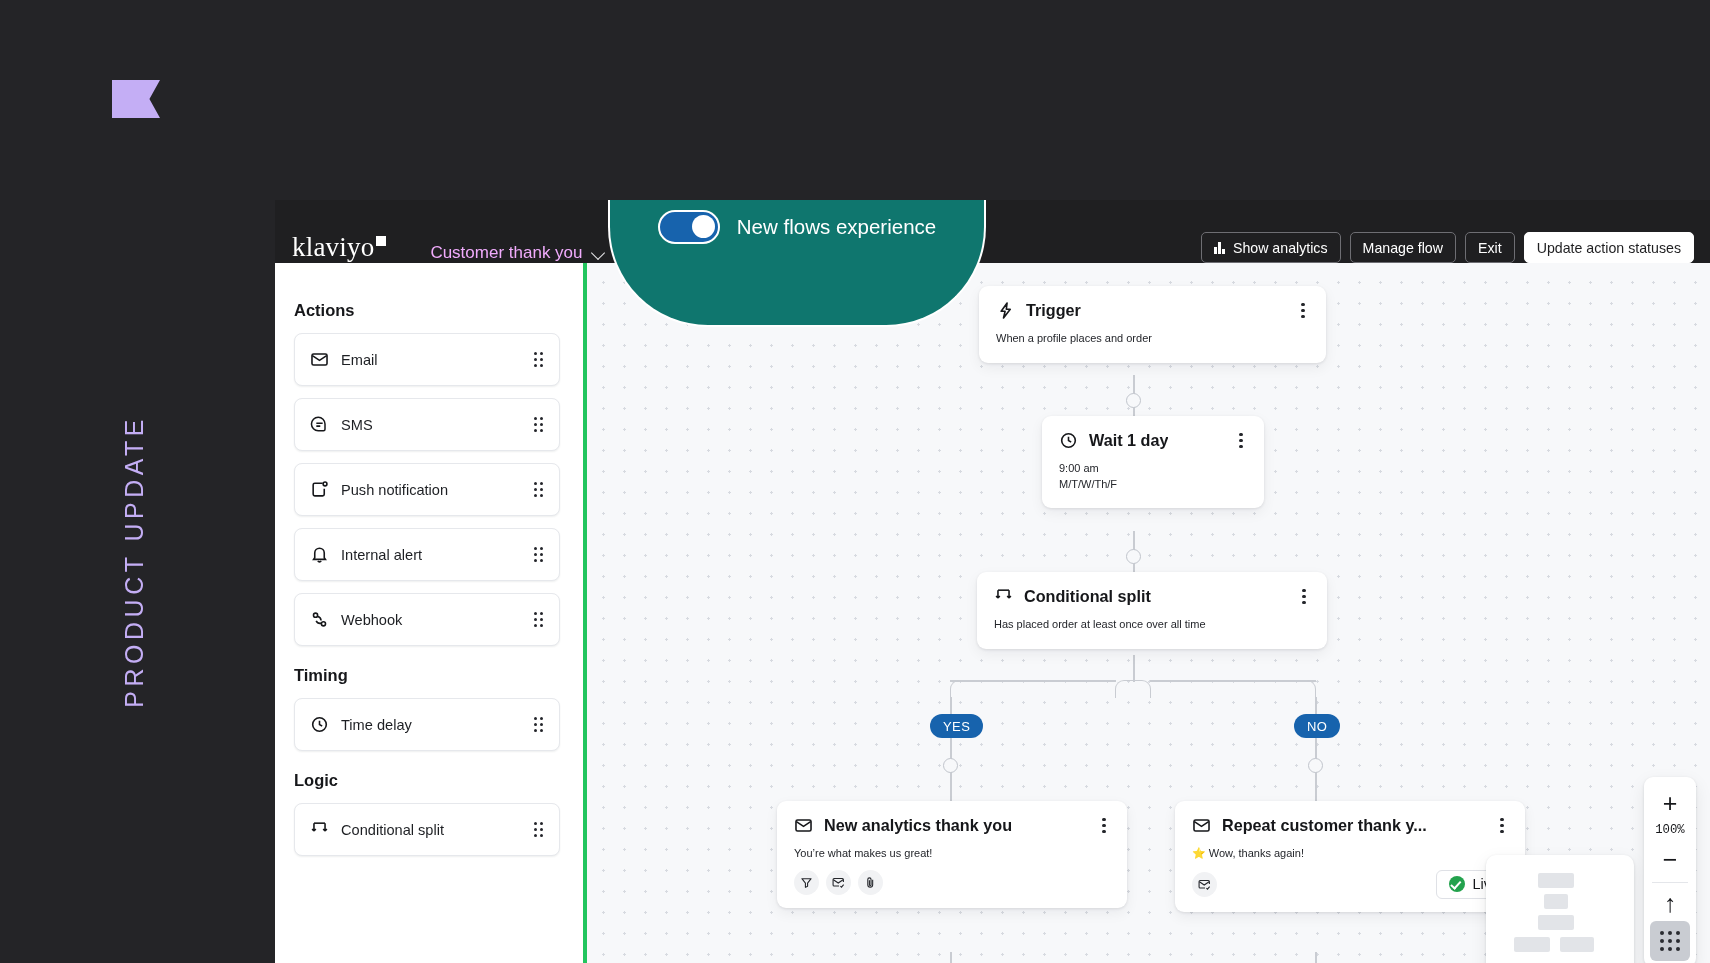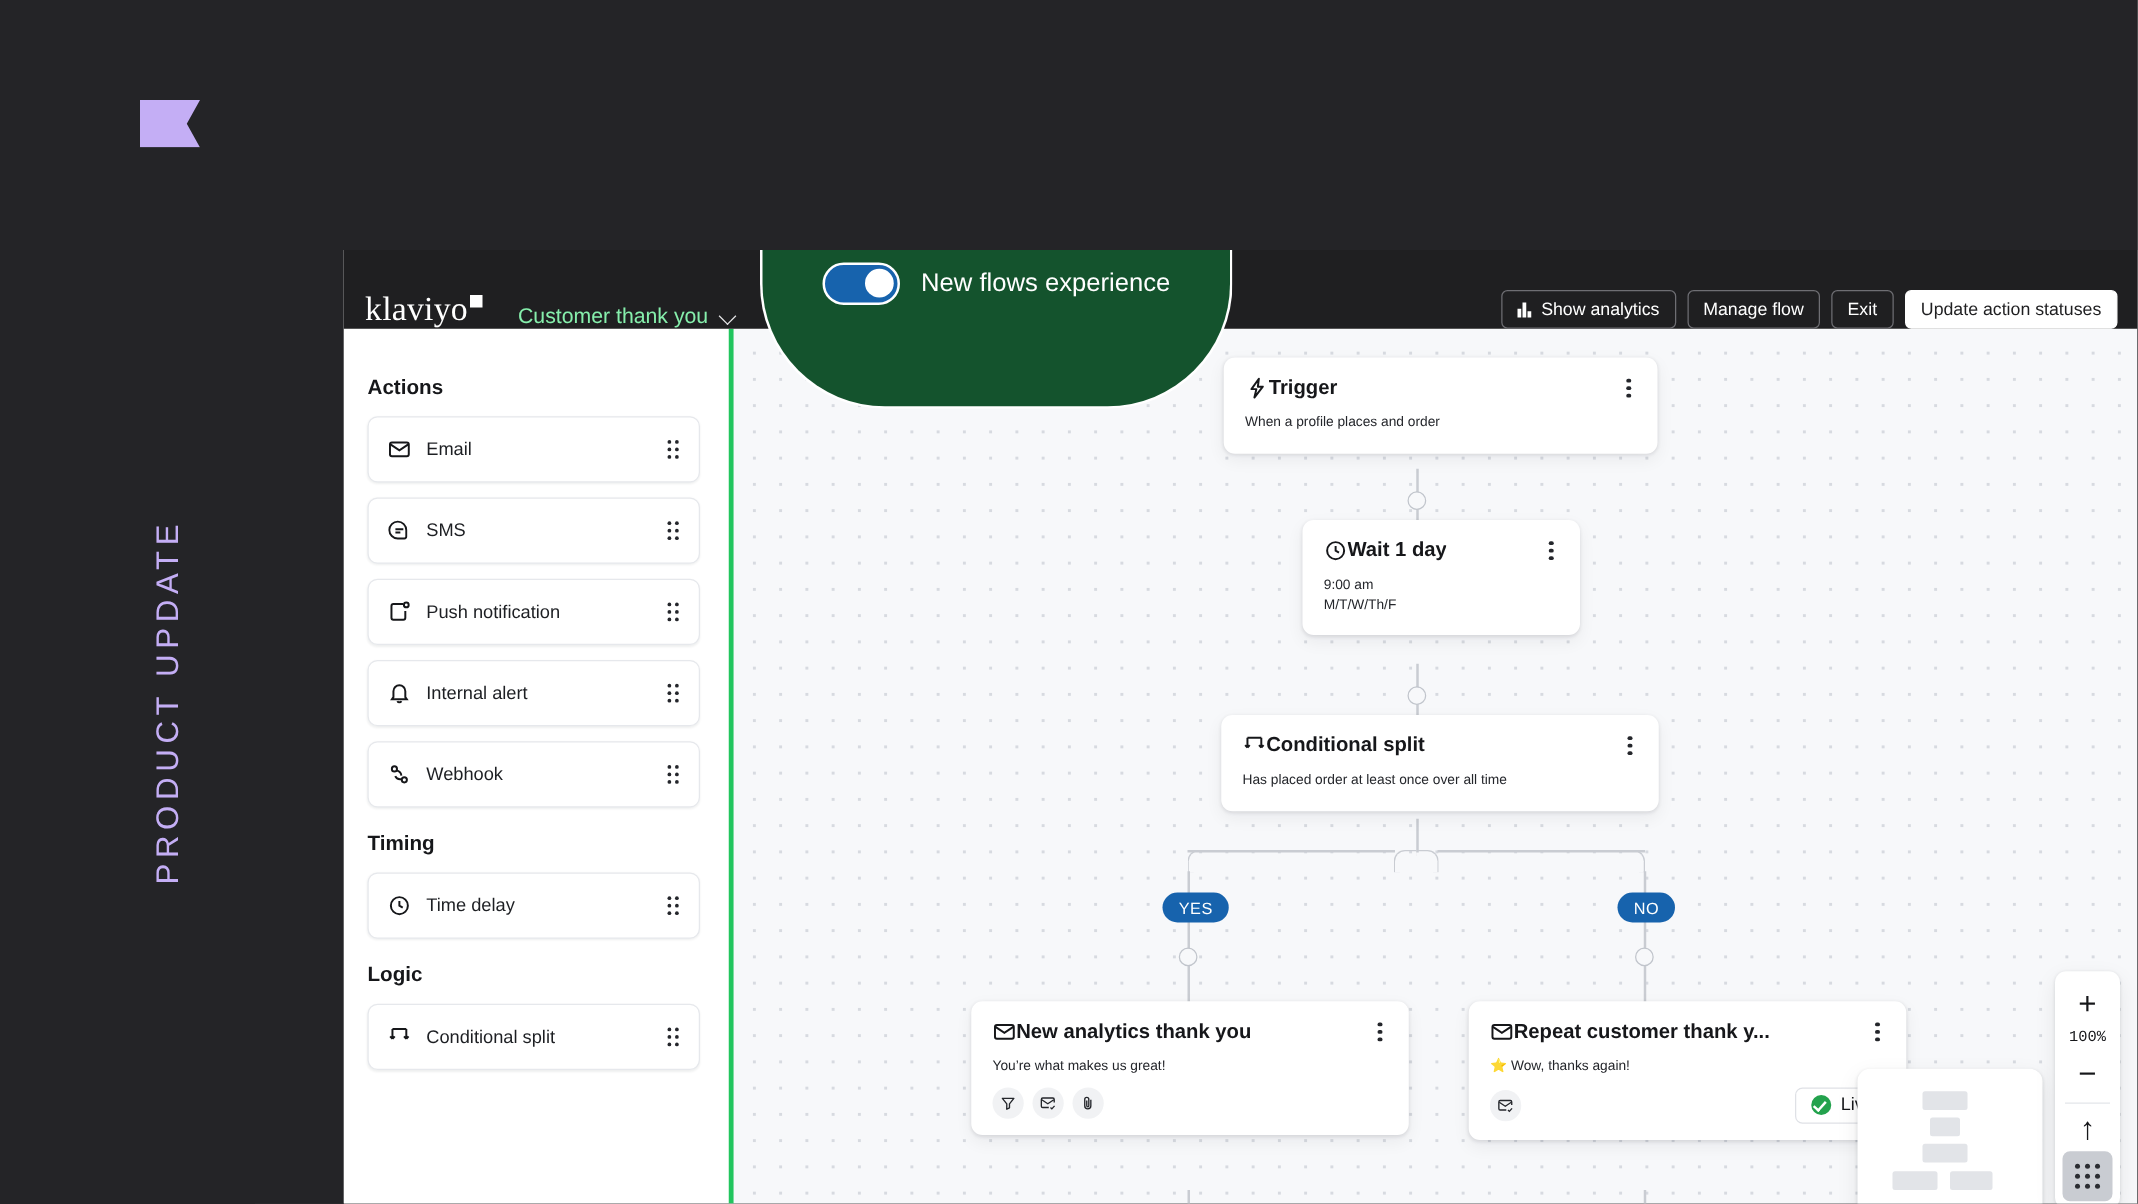--- a/index.html
+++ b/index.html
@@ -61,41 +61,41 @@
     user-select: none;
   }
   .brand::after {
     content: "";
     position: absolute;
     right: 0; top: 4px;
     width: 10px; height: 10px;
     background: #fff;
   }
   .flowname {
-    margin-left: 28px;
-    color: #86efac;
+    margin-left: 44px;
+    color: #f0abfc;
     font-size: 17px;
     display: flex; align-items: center; gap: 9px;
     cursor: pointer;
   }
   .chev { width: 13px; height: 13px; position: relative; display:inline-block;}
   .chev::before {
     content:""; position:absolute; left:1px; top:1px;
     width: 9px; height: 9px;
     border-right: 1.8px solid #e7e7e9;
     border-bottom: 1.8px solid #e7e7e9;
     transform: rotate(45deg);
   }
 
   
   .bubble {
     position: absolute;
     left: 333px; top: -1px;
     width: 378px; height: 128px;
-    background: #14532d;
+    background: #0f766e;
     border: 2.5px solid #ffffff;
     border-top: none;
     border-radius: 0 0 100px 100px;
     display: flex;
     align-items: flex-start;
     padding-top: 11px;
     justify-content: center;
     gap: 17px;
     z-index: 40;
   }
@@ -199,20 +199,21 @@
   .node {
     position: absolute;
     background: #fff;
     border-radius: 9px;
     box-shadow: 0 1px 3px rgba(16,20,30,.10), 0 5px 14px rgba(16,20,30,.06);
     z-index: 5;
   }
   .node-head {
     display: flex; align-items: center;
     padding: 15px 14px 0 17px;
+    gap: 11px;
   }
   .node-title {
     font-size: 16.2px; font-weight: 700; color: #16171a;
     white-space: nowrap; overflow: hidden; text-overflow: ellipsis;
   }
   .kebab {
     margin-left: auto; width: 18px; height: 18px;
     display: flex; flex-direction: column; align-items: center; justify-content: center; gap: 2.6px;
     cursor: pointer; flex: none;
   }

